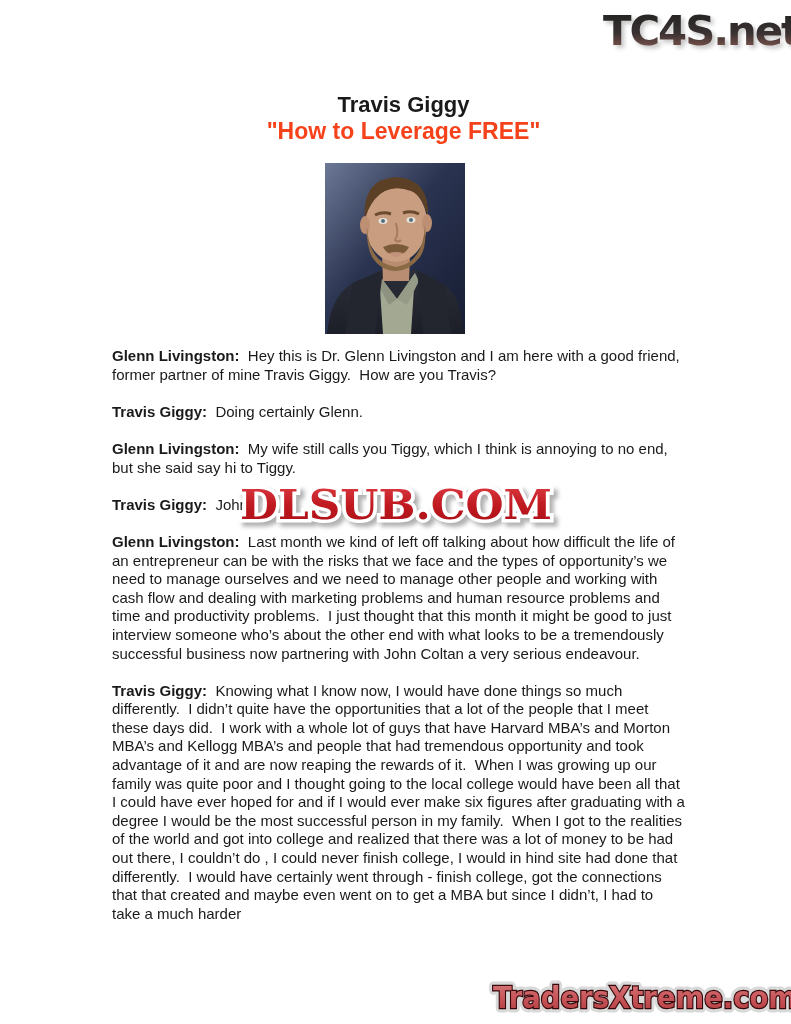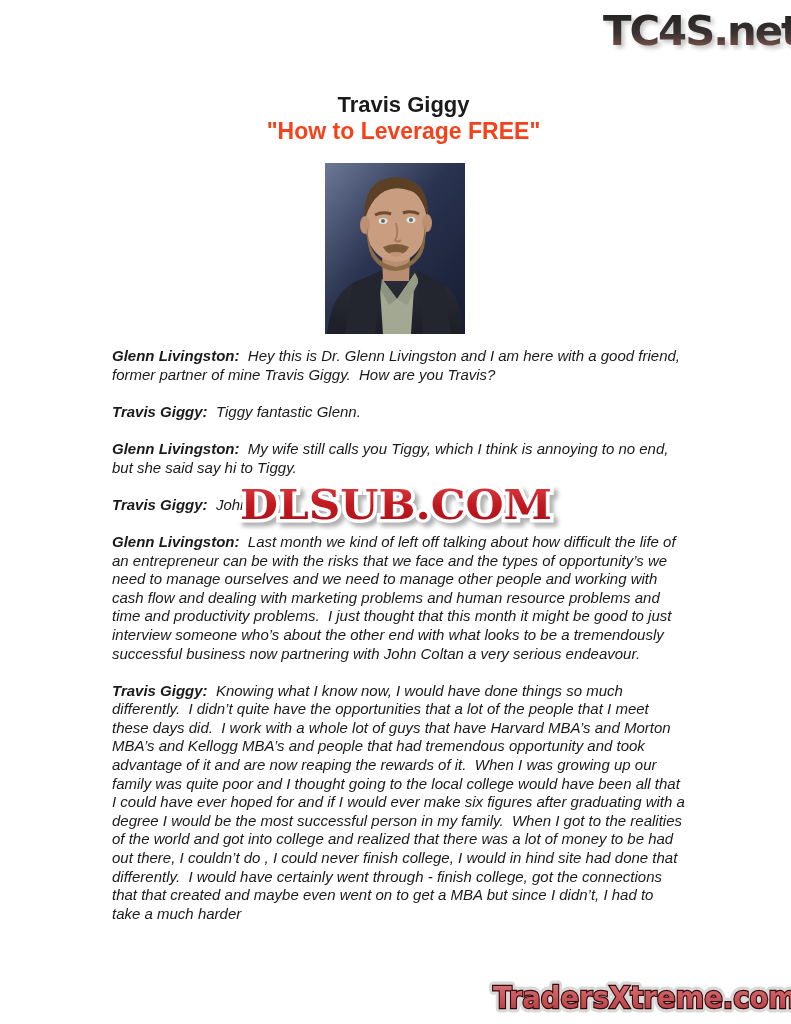--- a/index.html
+++ b/index.html
@@ -32,21 +32,20 @@
     display:block;
   }
   
   .transcript{
     position:absolute;left:112px;top:347px;width:573px;
     font-size:15px;line-height:18.6px;
   }
   .transcript p{
     margin:0 0 18.6px 0;
     white-space:pre-wrap;
-    font-style:italic;
   }
   .transcript strong{font-weight:bold;}
   .fragment{display:inline-block;margin-left:72px;}
   
   .watermark{
     position:absolute;left:228px;top:474px;width:336px;height:64px;
     pointer-events:none;
   }
   
   .footer-logo{
@@ -114,21 +113,21 @@
 
     <path d="M71 60 Q74 72 70 77 Q73 80 76 77" stroke="#a87a5f" stroke-width="2" fill="none"></path>
 
     <path d="M42 64 Q44 100 71 104 Q98 100 100 62 Q102 84 95 94 Q84 108 71 108 Q56 108 47 94 Q41 82 42 64 Z" fill="#8a6a45"></path>
     <path d="M58 84 Q71 78 84 84 Q80 92 71 92 Q62 92 58 84 Z" fill="#7a5a38"></path>
     <path d="M64 90 Q71 88 78 90 Q75 94 71 94 Q67 94 64 90 Z" fill="#c2937a"></path>
   </svg>
 
   <div class="transcript">
     <p><strong>Glenn Livingston:</strong><span>  Hey this is Dr. Glenn Livingston and I am here with a good friend, former partner of mine Travis Giggy.  How are you Travis?</span></p>
-    <p><strong>Travis Giggy:</strong><span>  Tiggy fantastic Glenn.</span></p>
+    <p><strong>Travis Giggy:</strong><span>  Doing certainly Glenn.</span></p>
     <p><strong>Glenn Livingston:</strong><span>  My wife still calls you Tiggy, which I think is annoying to no end, but she said say hi to Tiggy.</span></p>
     <p><strong>Travis Giggy:</strong><span>  John</span><span class="fragment">ir</span></p>
     <p><strong>Glenn Livingston:</strong><span>  Last month we kind of left off talking about how difficult the life of an entrepreneur can be with the risks that we face and the types of opportunity’s we need to manage ourselves and we need to manage other people and working with cash flow and dealing with marketing problems and human resource problems and time and productivity problems.  I just thought that this month it might be good to just interview someone who’s about the other end with what looks to be a tremendously successful business now partnering with John Coltan a very serious endeavour.</span></p>
     <p><strong>Travis Giggy:</strong><span>  Knowing what I know now, I would have done things so much differently.  I didn’t quite have the opportunities that a lot of the people that I meet these days did.  I work with a whole lot of guys that have Harvard MBA’s and Morton MBA’s and Kellogg MBA’s and people that had tremendous opportunity and took advantage of it and are now reaping the rewards of it.  When I was growing up our family was quite poor and I thought going to the local college would have been all that I could have ever hoped for and if I would ever make six figures after graduating with a degree I would be the most successful person in my family.  When I got to the realities of the world and got into college and realized that there was a lot of money to be had out there, I couldn’t do , I could never finish college, I would in hind site had done that differently.  I would have certainly went through - finish college, got the connections that that created and maybe even went on to get a MBA but since I didn’t, I had to take a much harder</span></p>
   </div>
 
   <svg class="watermark" viewBox="0 0 336 64">
     <defs>
       <linearGradient id="wmGrad" x1="0" y1="0" x2="0" y2="1">
         <stop offset="0" stop-color="#e04048"></stop>

